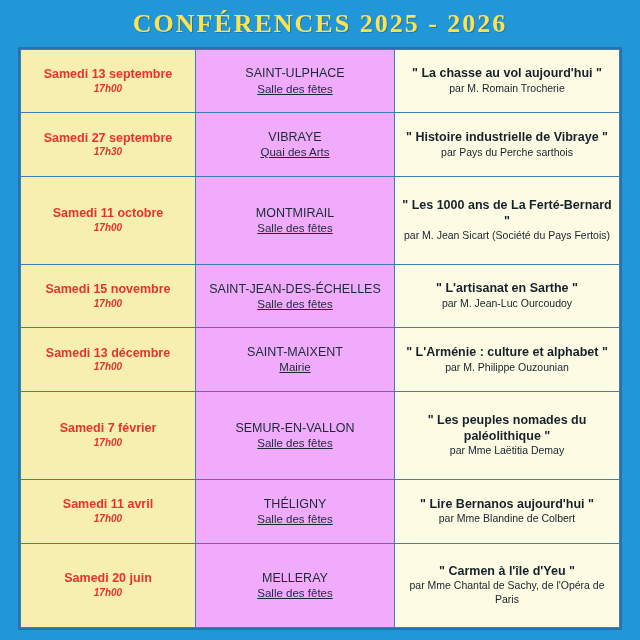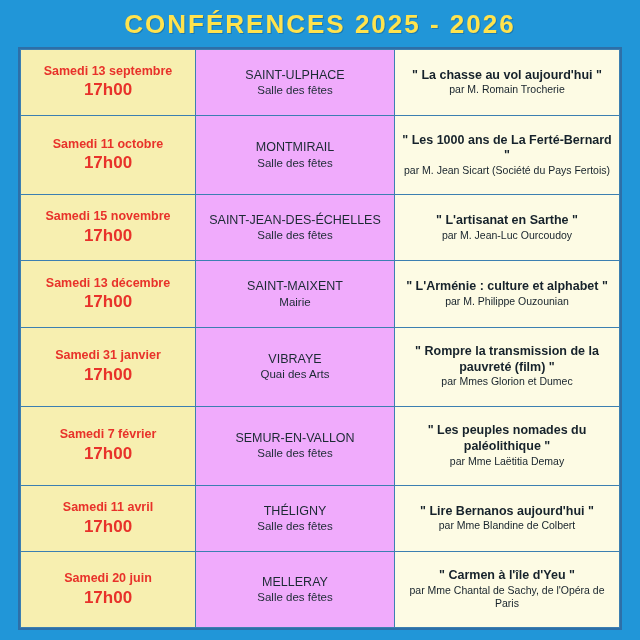--- a/index.html
+++ b/index.html
@@ -18,21 +18,21 @@
     height: 640px;
     box-sizing: border-box;
     padding: 0 18px 10px 18px;
     background: #2196d8;
     display: flex;
     flex-direction: column;
   }
   .title {
     text-align: center;
     color: #ffe34d;
-    font-family: Liberation Sans, sans-serif;
+    font-family: Liberation Serif, serif;
     font-weight: bold;
     font-size: 26px;
     letter-spacing: 2px;
     padding: 10px 0 8px 0;
     line-height: 1.1;
     text-shadow: 1px 1px 0 #1b79b3;
   }
   .table-wrap {
     flex: 1;
     border: 2px solid #2d6fa8;
@@ -68,35 +68,37 @@
   .date-main {
     color: #e8322a;
     font-weight: bold;
     font-size: 12.5px;
     line-height: 1.25;
     display: block;
   }
   .date-time {
     color: #e8322a;
     font-weight: bold;
-    font-size: 17px;
+    font-size: 10px;
     line-height: 1.25;
     display: block;
+    font-style: italic;
   }
   .place-name {
     color: #1b2a33;
     font-size: 12.5px;
     line-height: 1.3;
     display: block;
   }
   .place-venue {
     color: #1b2a33;
     font-size: 11.5px;
     line-height: 1.3;
     display: block;
+    text-decoration: underline;
   }
   .topic-title {
     color: #16222b;
     font-weight: bold;
     font-size: 12.5px;
     line-height: 1.25;
     display: block;
   }
   .topic-by {
     color: #16222b;
@@ -122,20 +124,34 @@
             <span class="place-name">SAINT-ULPHACE</span>
             <span class="place-venue">Salle des fêtes</span>
           </td>
           <td class="col-topic">
             <span class="topic-title">" La chasse au vol aujourd'hui "</span>
             <span class="topic-by">par M. Romain Trocherie</span>
           </td>
         </tr>
         <tr>
           <td class="col-date">
+            <span class="date-main">Samedi 27 septembre</span>
+            <span class="date-time">17h30</span>
+          </td>
+          <td class="col-place">
+            <span class="place-name">VIBRAYE</span>
+            <span class="place-venue">Quai des Arts</span>
+          </td>
+          <td class="col-topic">
+            <span class="topic-title">" Histoire industrielle de Vibraye "</span>
+            <span class="topic-by">par Pays du Perche sarthois</span>
+          </td>
+        </tr>
+        <tr>
+          <td class="col-date">
             <span class="date-main">Samedi 11 octobre</span>
             <span class="date-time">17h00</span>
           </td>
           <td class="col-place">
             <span class="place-name">MONTMIRAIL</span>
             <span class="place-venue">Salle des fêtes</span>
           </td>
           <td class="col-topic">
             <span class="topic-title">" Les 1000 ans de La Ferté-Bernard "</span>
             <span class="topic-by">par M. Jean Sicart (Société du Pays Fertois)</span>
@@ -160,34 +176,20 @@
             <span class="date-main">Samedi 13 décembre</span>
             <span class="date-time">17h00</span>
           </td>
           <td class="col-place">
             <span class="place-name">SAINT-MAIXENT</span>
             <span class="place-venue">Mairie</span>
           </td>
           <td class="col-topic">
             <span class="topic-title">" L'Arménie : culture et alphabet "</span>
             <span class="topic-by">par M. Philippe Ouzounian</span>
-          </td>
-        </tr>
-        <tr>
-          <td class="col-date">
-            <span class="date-main">Samedi 31 janvier</span>
-            <span class="date-time">17h00</span>
-          </td>
-          <td class="col-place">
-            <span class="place-name">VIBRAYE</span>
-            <span class="place-venue">Quai des Arts</span>
-          </td>
-          <td class="col-topic">
-            <span class="topic-title">" Rompre la transmission de la pauvreté (film) "</span>
-            <span class="topic-by">par Mmes Glorion et Dumec</span>
           </td>
         </tr>
         <tr>
           <td class="col-date">
             <span class="date-main">Samedi 7 février</span>
             <span class="date-time">17h00</span>
           </td>
           <td class="col-place">
             <span class="place-name">SEMUR-EN-VALLON</span>
             <span class="place-venue">Salle des fêtes</span>

